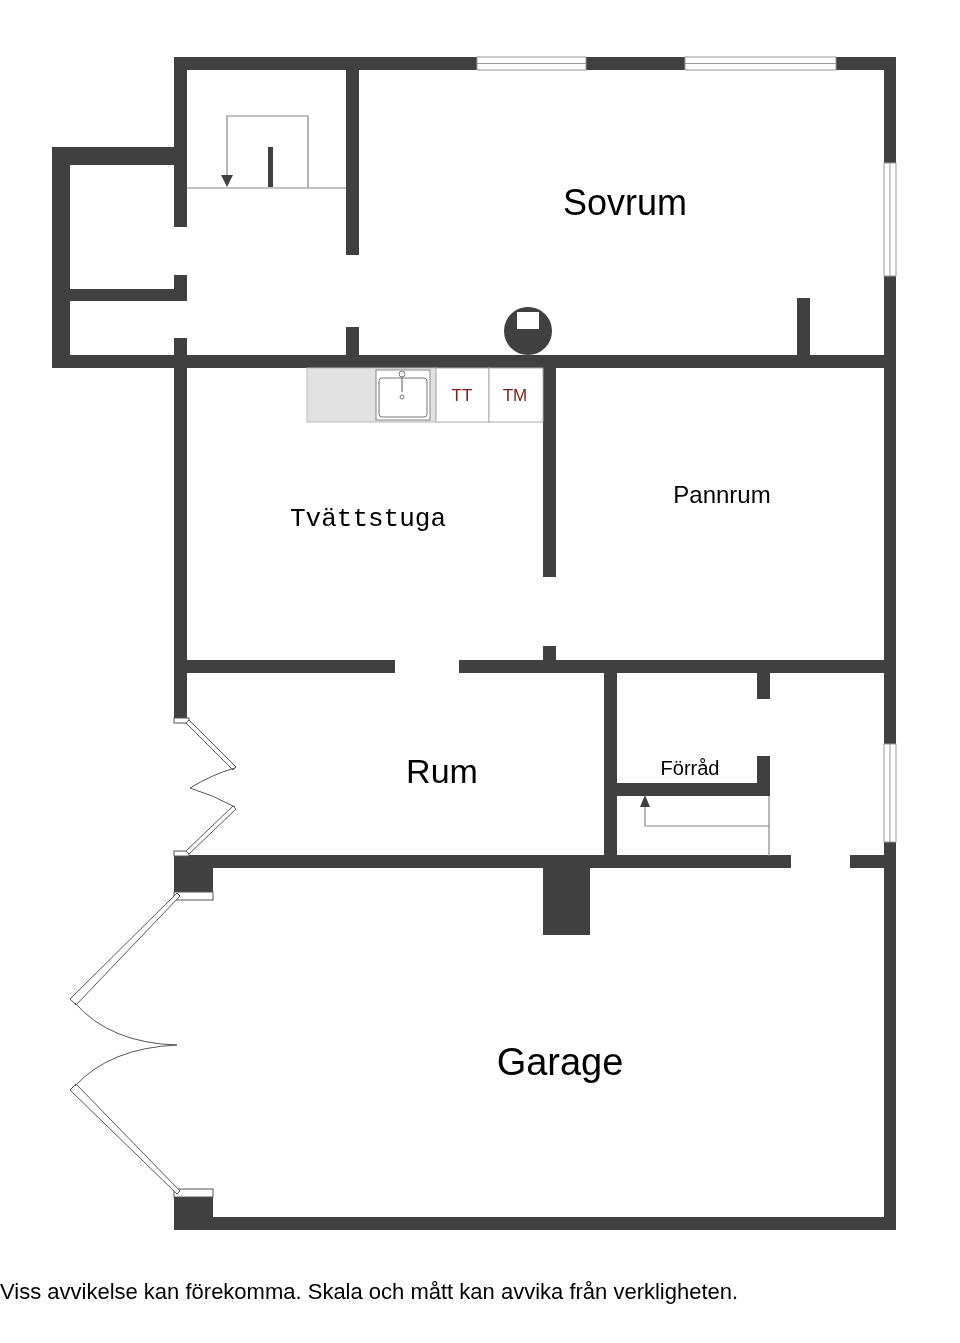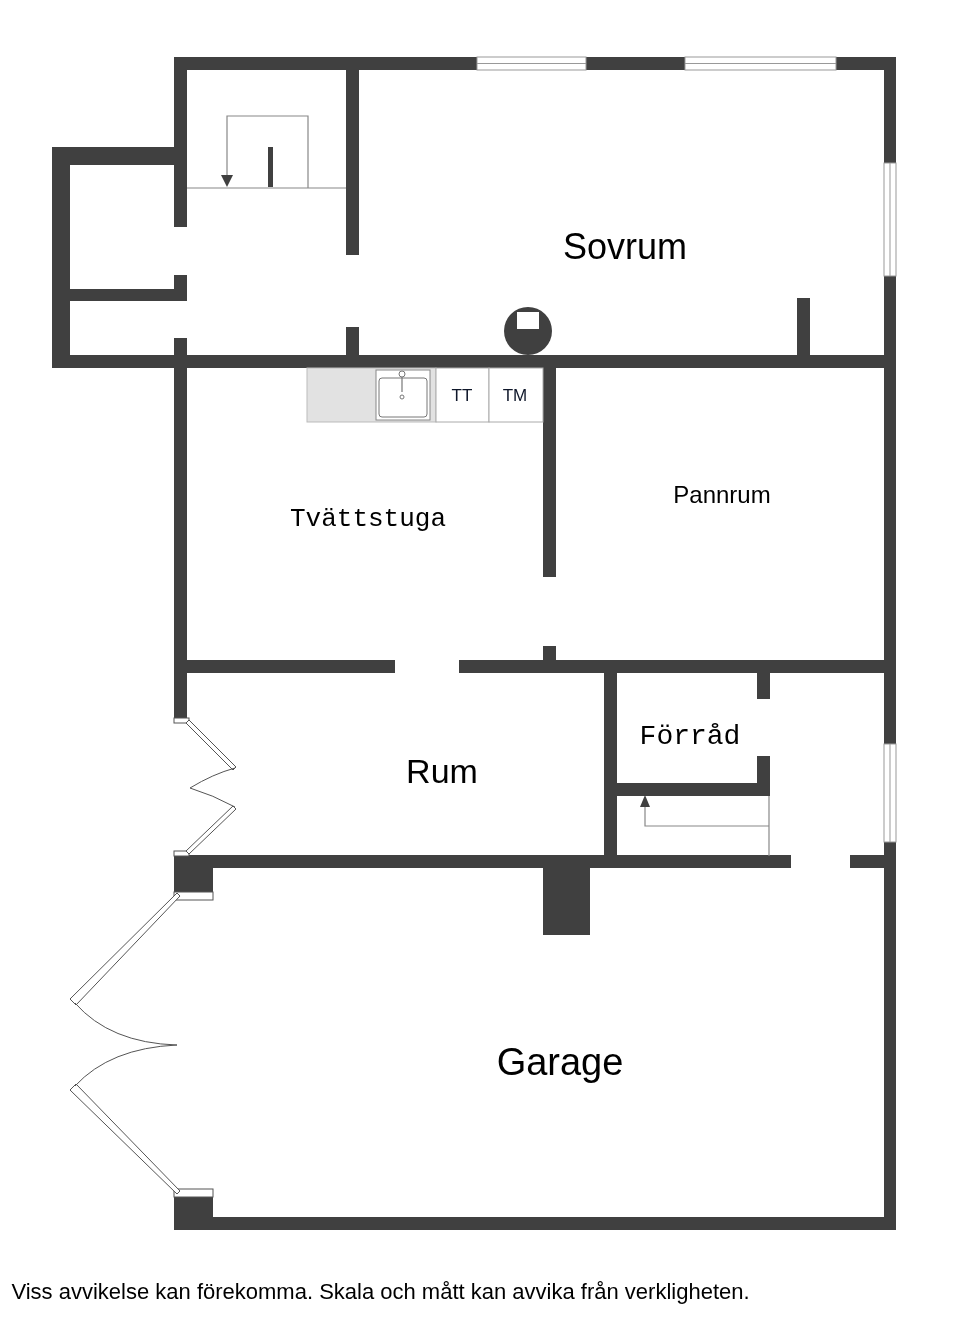--- a/index.html
+++ b/index.html
@@ -1,20 +1,20 @@
 <!DOCTYPE html>
 <html><head>
 <meta charset="utf-8">
 <style>
   html, body { margin:0; padding:0; background:#ffffff; }
   body { width:960px; height:1343px; position:relative; overflow:hidden; font-family:"Liberation Sans", sans-serif; }
   #plan { position:absolute; left:0; top:0; }
   .room-label { position:absolute; color:#000; white-space:nowrap; font-family:"Liberation Sans", sans-serif; transform:translate(-50%,-50%); }
-  .fixture-label { position:absolute; color:#0f172a; font-size:17px; transform:translate(-50%,-50%); font-family:"Liberation Sans", sans-serif; }
-  .disclaimer { position:absolute; left:0; width:761px; top:1279px; text-align:center; font-size:22px; color:#000; font-family:"Liberation Sans", sans-serif; }
+  .fixture-label { position:absolute; color:#7f1d1d; font-size:17px; transform:translate(-50%,-50%); font-family:"Liberation Sans", sans-serif; }
+  .disclaimer { position:absolute; left:0; width:761px; top:1279px; text-align:left; font-size:22px; color:#000; font-family:"Liberation Sans", sans-serif; }
 </style>
 </head>
 <body>
 
 <svg id="plan" width="960" height="1343" viewBox="0 0 960 1343" xmlns="http://www.w3.org/2000/svg">
   <g fill="#404040">
 
     <rect x="174" y="57" width="303" height="13"></rect>
     <rect x="586" y="57" width="99" height="13"></rect>
     <rect x="836" y="57" width="60" height="13"></rect>
@@ -112,23 +112,23 @@
     <rect x="174" y="892" width="39" height="8"></rect>
     <rect x="174" y="1189" width="39" height="8"></rect>
     <polygon points="177,893 180,896 76,1005 70,999"></polygon>
     <polygon points="177,1194 180,1191 76,1084 70,1090"></polygon>
     <path d="M75,1003 Q110,1043 177,1045" fill="none"></path>
     <path d="M75,1086 Q110,1048 177,1045" fill="none"></path>
   </g>
 </svg>
 
 <div id="labels">
-  <div class="room-label" style="left:625px;top:203px;font-size:36px;margin-top:44px;">Sovrum</div>
+  <div class="room-label" style="left:625px;top:203px;font-size:36px;">Sovrum</div>
   <div class="room-label" style="left:368px;top:519px;font-size:26px;font-family:Liberation Mono, monospace;">Tvättstuga</div>
   <div class="room-label" style="left:722px;top:495px;font-size:24px;">Pannrum</div>
   <div class="room-label" style="left:410px;top:771px;font-size:34px;margin-left:32px;">Rum</div>
-  <div class="room-label" style="left:690px;top:736px;font-size:28px;font-family:Liberation Mono, monospace;">Förråd</div>
+  <div class="room-label" style="left:690px;top:768px;font-size:20px;">Förråd</div>
   <div class="room-label" style="left:528px;top:1062px;font-size:38px;margin-left:32px;">Garage</div>
   <div class="fixture-label" style="left:462px;top:396px;">TT</div>
   <div class="fixture-label" style="left:515px;top:396px;">TM</div>
 </div>
 
 <div class="disclaimer">Viss avvikelse kan förekomma. Skala och mått kan avvika från verkligheten.</div>
 
 </body></html>

